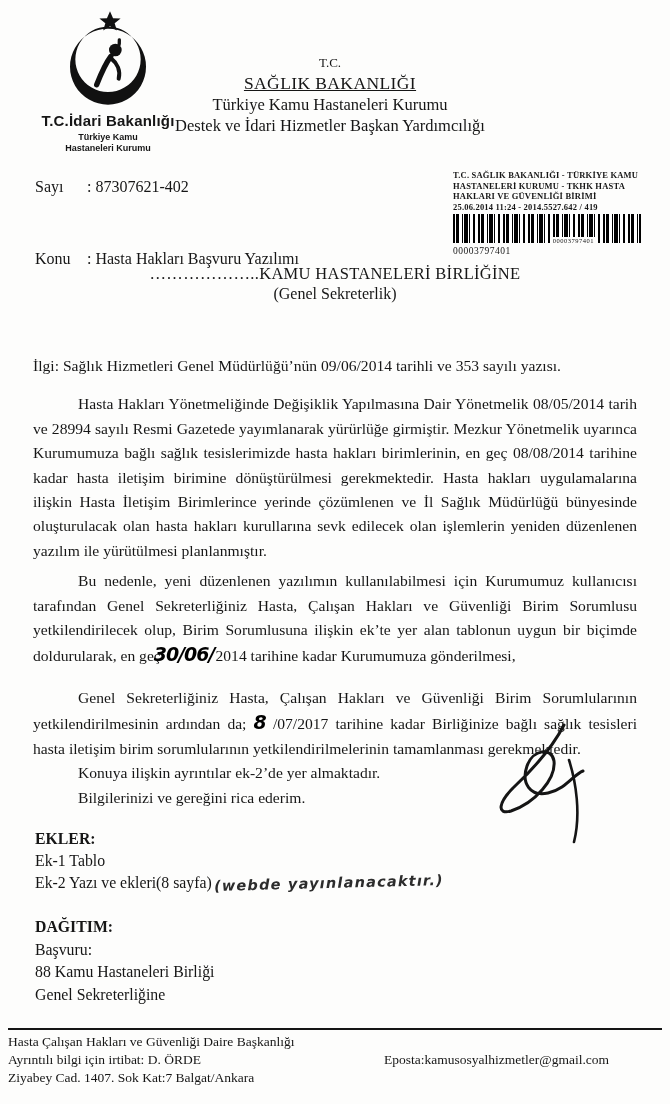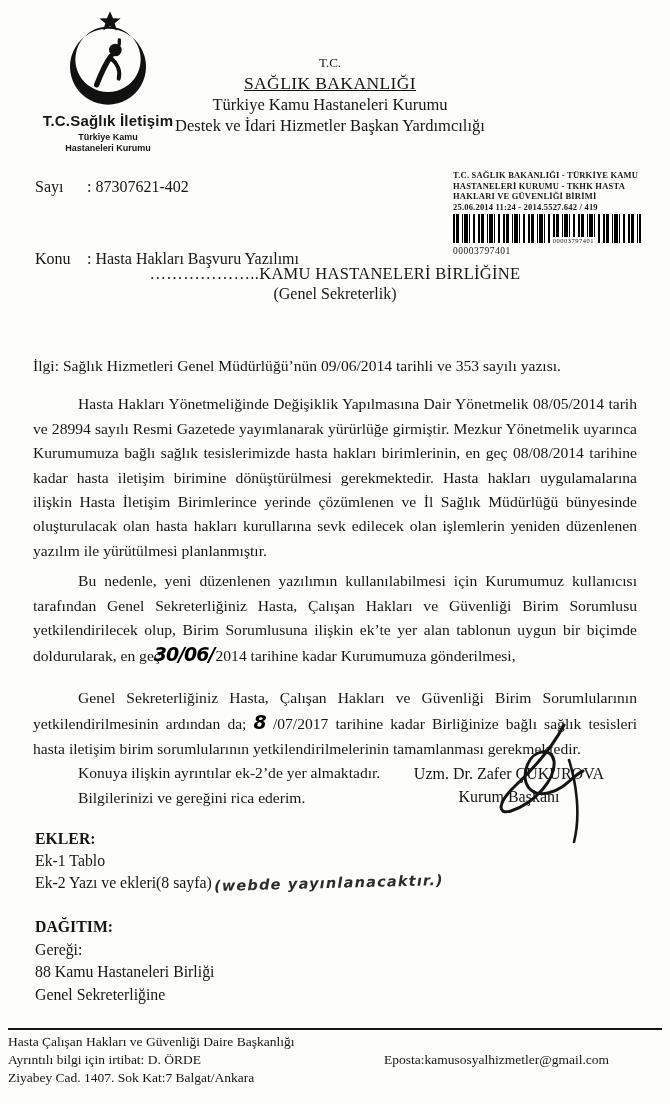--- a/index.html
+++ b/index.html
@@ -80,21 +80,21 @@
 
   <div class="logo-block">
     <svg width="100" height="100" viewBox="0 0 150 150">
       <path d="M78,2 L82.6,12.4 L93.9,12.8 L85,19.9 L88.3,30.8 L78,24.5 L67.7,30.8 L71,19.9 L62.1,12.8 L73.4,12.4 Z" fill="#111"></path>
       <path fill-rule="evenodd" fill="#111" d="M75,28 a57,57 0 1 0 0.01,0 Z M75,25 a49,49 0 1 0 0.01,0 Z"></path>
       <circle cx="86" cy="60" r="9.5" fill="#111"></circle>
       <path d="M79,70 C70,82 64,97 58,112" stroke="#111" stroke-width="8" fill="none" stroke-linecap="round"></path>
       <path d="M80,73 C89,80 94,91 91,103" stroke="#111" stroke-width="6" fill="none" stroke-linecap="round"></path>
       <path d="M81,68 C89,61 93,53 92,45" stroke="#111" stroke-width="5" fill="none" stroke-linecap="round"></path>
     </svg>
-    <div class="logo-title">T.C.Sağlık İletişim</div>
+    <div class="logo-title">T.C.İdari Bakanlığı</div>
     <div class="logo-sub">
       <div>Türkiye Kamu</div>
       <div>Hastaneleri Kurumu</div>
     </div>
   </div>
 
   <div class="head-center">
     <div class="h1">T.C.</div>
     <div class="h2">SAĞLIK BAKANLIĞI</div>
     <div class="h3">Türkiye Kamu Hastaneleri Kurumu</div>
@@ -131,34 +131,30 @@
     <p class="para p2"><span>Bu nedenle, yeni düzenlenen yazılımın kullanılabilmesi için Kurumumuz kullanıcısı tarafından Genel Sekreterliğiniz Hasta, Çalışan Hakları ve Güvenliği Birim Sorumlusu yetkilendirilecek olup, Birim Sorumlusuna ilişkin ek’te yer alan tablonun uygun bir biçimde doldurularak, en geç</span><span class="hand hand-date">30/06/</span><span>2014 tarihine kadar Kurumumuza gönderilmesi,</span></p>
     <p class="para p3"><span>Genel Sekreterliğiniz Hasta, Çalışan Hakları ve Güvenliği Birim Sorumlularının yetkilendirilmesinin ardından da; </span><span class="hand">8</span><span> /07/2017 tarihine kadar Birliğinize bağlı sağlık tesisleri hasta iletişim birim sorumlularının yetkilendirilmelerinin tamamlanması gerekmektedir.</span></p>
     <p class="para">Konuya ilişkin ayrıntılar ek-2’de yer almaktadır.</p>
     <p class="para">Bilgilerinizi ve gereğini rica ederim.</p>
   </div>
 
   <svg class="sig-scribble" width="170" height="125" viewBox="0 0 170 125">
     <path d="M96,3 C82,30 60,52 45,66 C31,80 28,93 43,89 C67,81 88,57 86,39 C84,25 65,27 59,44 C53,61 62,75 80,71 C98,67 106,52 115,49" stroke="#151515" stroke-width="3" fill="none" stroke-linecap="round"></path>
     <path d="M101,38 C108,60 113,92 106,120" stroke="#151515" stroke-width="2.6" fill="none" stroke-linecap="round"></path>
   </svg>
-  <div class="sig-block">
-    <div>Uzm. Dr. Zafer ÇUKUROVA</div>
-    <div>Kurum Başkanı</div>
-  </div>
 
   <div class="ekler">
     <div class="ek-head">EKLER:</div>
     <div>Ek-1 Tablo</div>
     <div><span>Ek-2 Yazı ve ekleri(8 sayfa)</span><span class="hand-note">(webde yayınlanacaktır.)</span></div>
   </div>
 
   <div class="dagitim">
     <div class="dg-head">DAĞITIM:</div>
-    <div>Gereği:</div>
+    <div>Başvuru:</div>
     <div>88 Kamu Hastaneleri Birliği</div>
     <div>Genel Sekreterliğine</div>
   </div>
 
   <div class="footer">
     <div class="footer-cols">
       <div class="f-left">
         <div>Hasta Çalışan Hakları ve Güvenliği Daire Başkanlığı</div>
         <div>Ayrıntılı bilgi için irtibat: D. ÖRDE</div>
         <div>Ziyabey Cad. 1407. Sok Kat:7 Balgat/Ankara</div>

